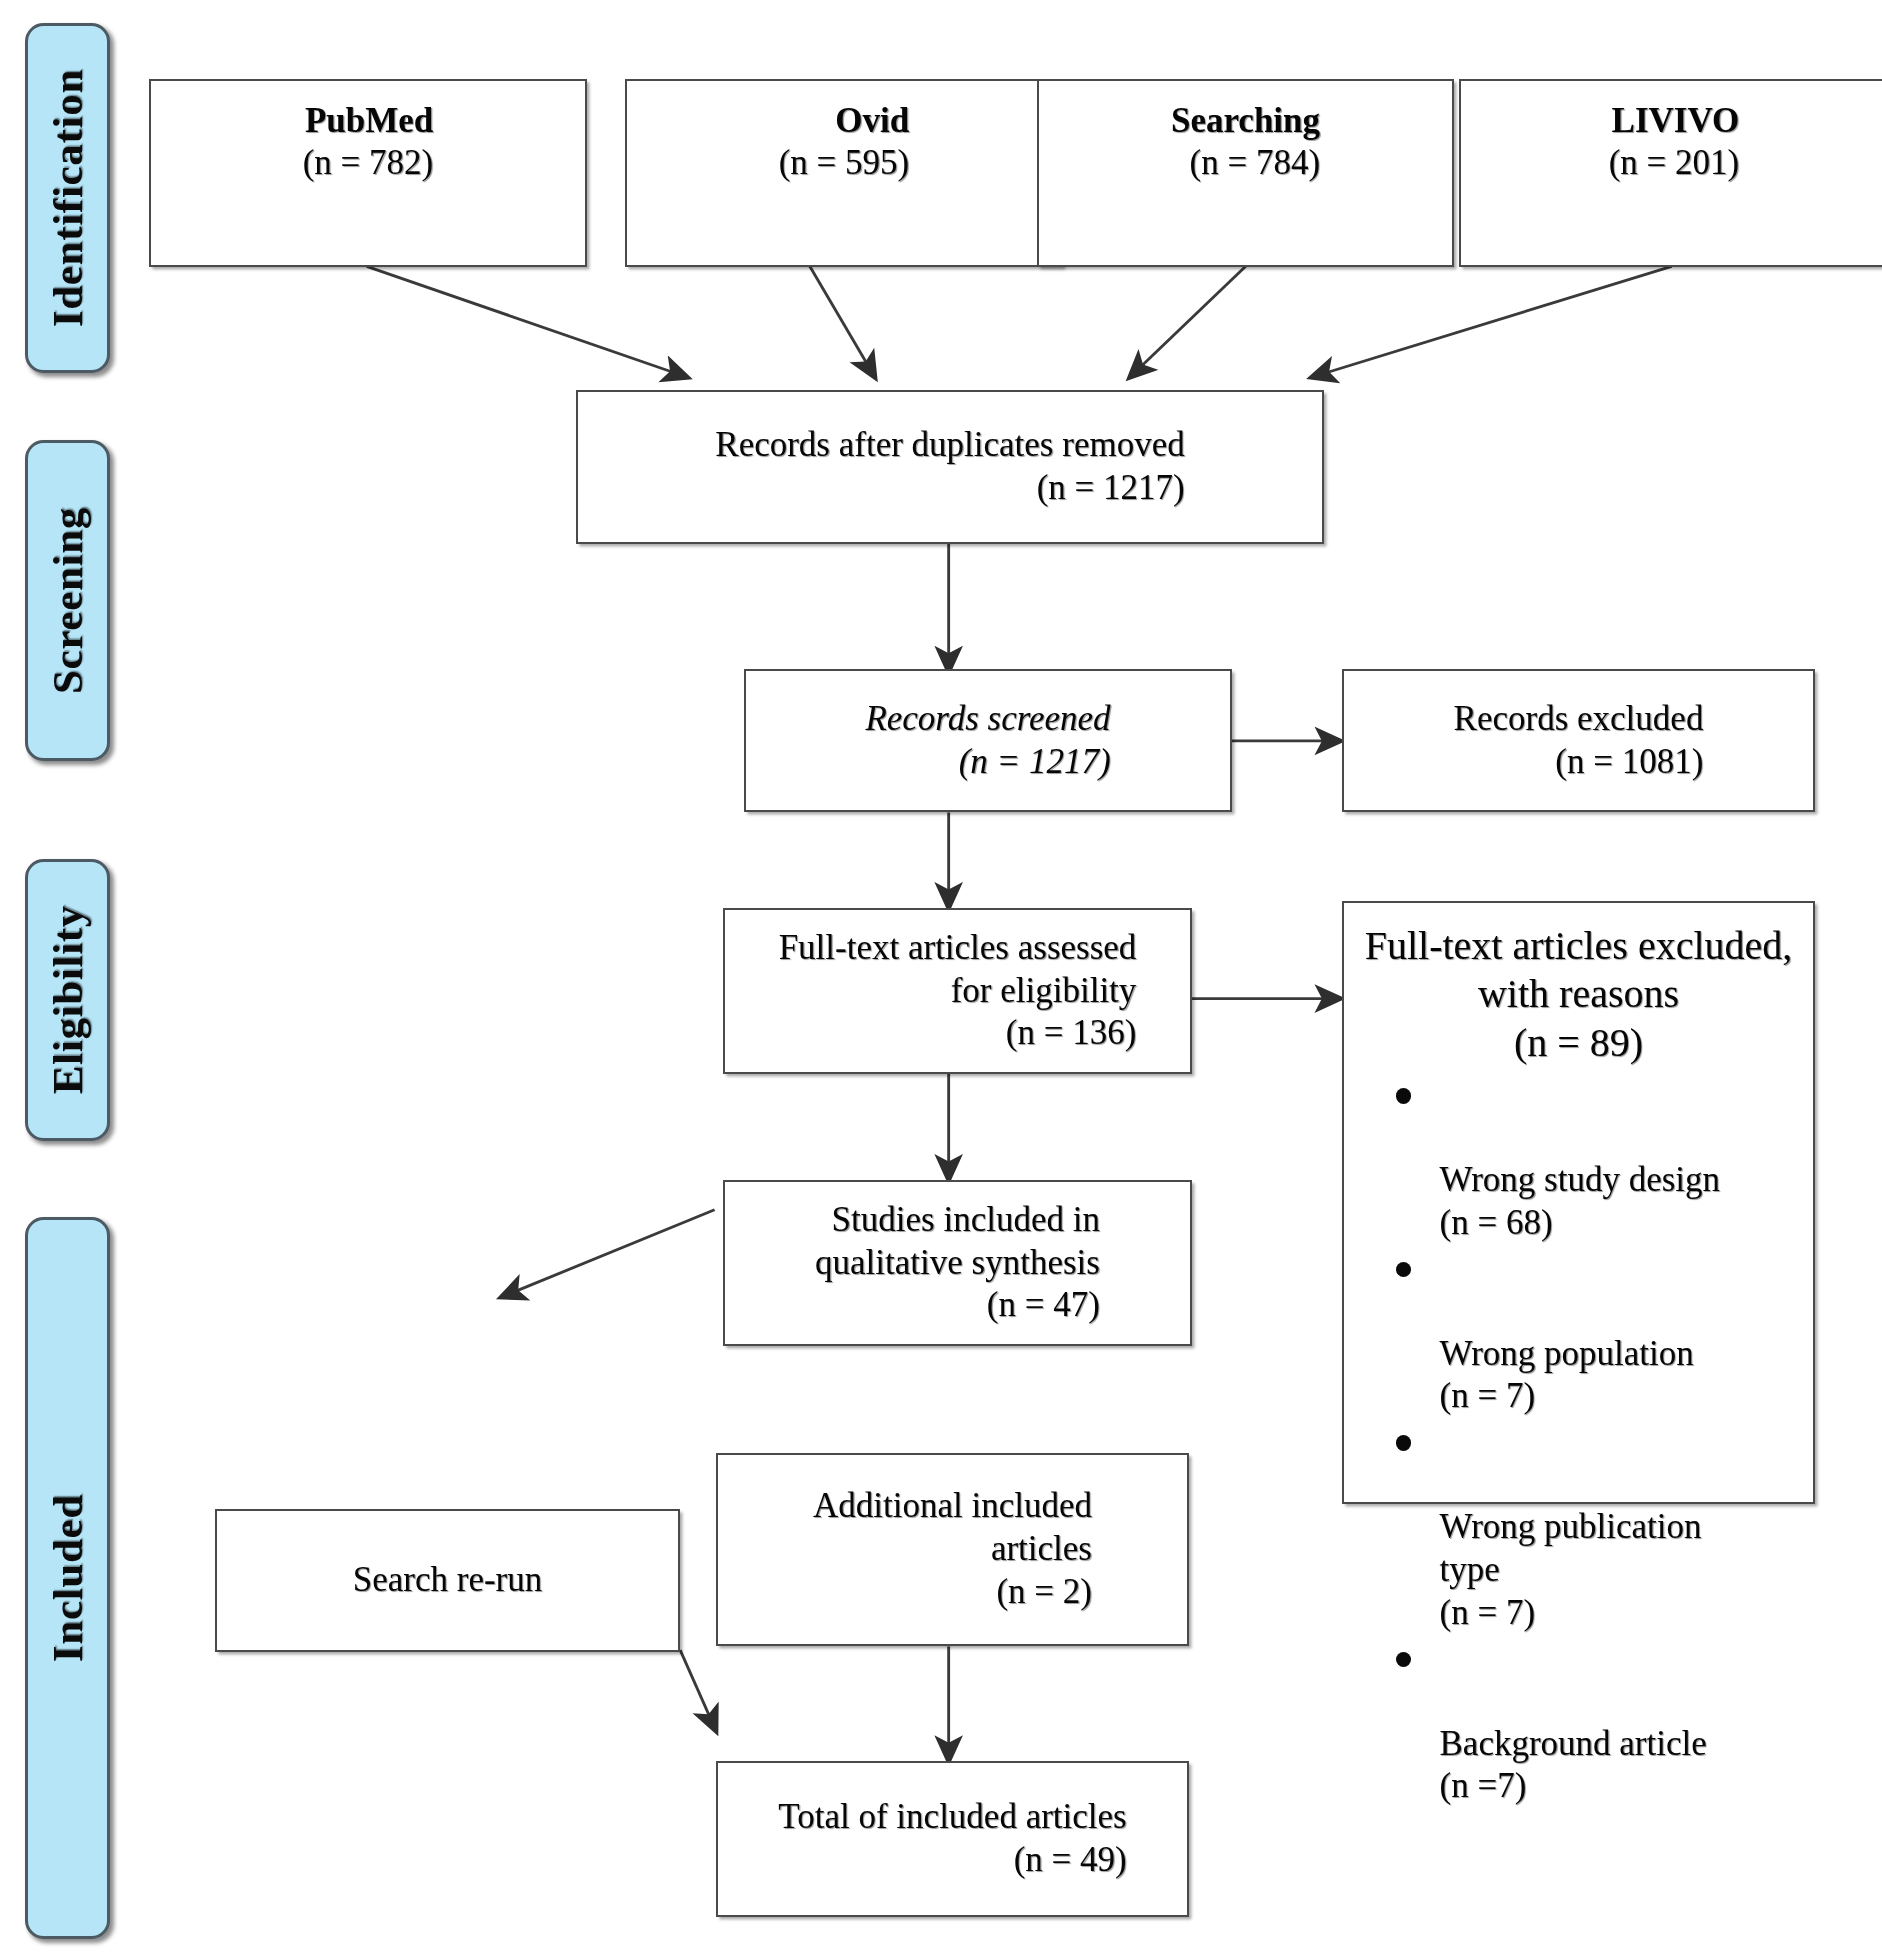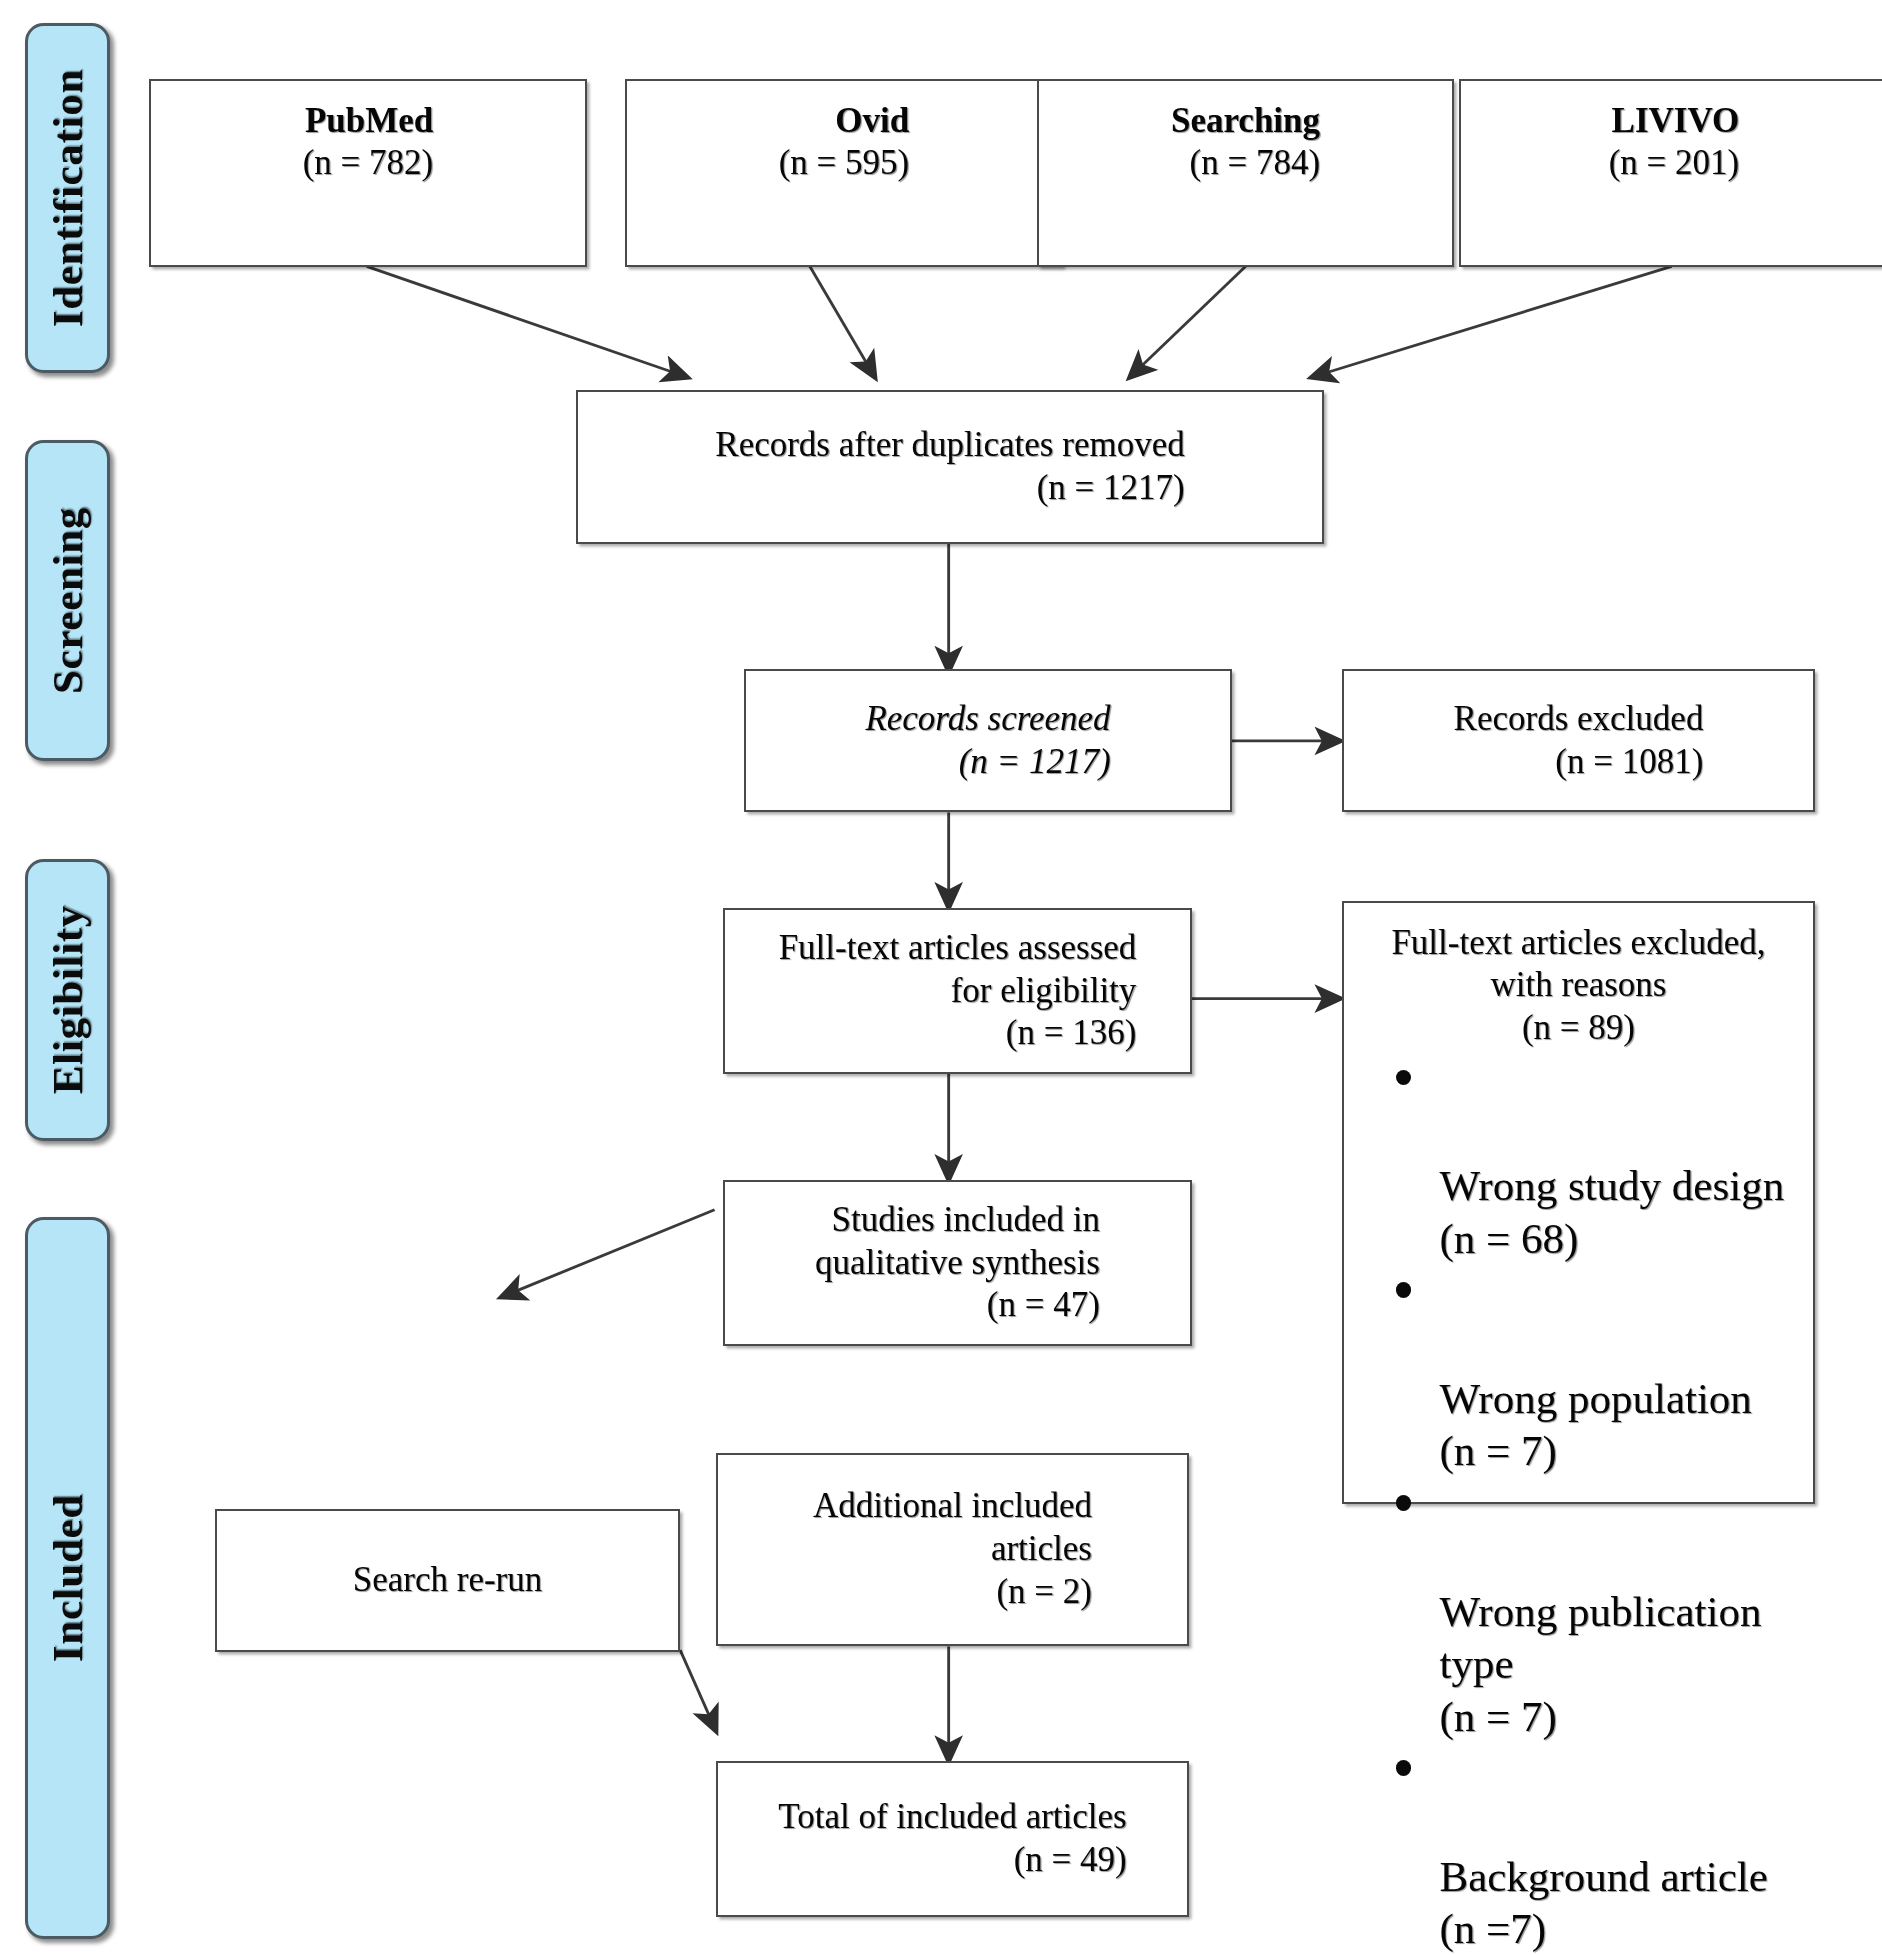--- a/index.html
+++ b/index.html
@@ -51,30 +51,30 @@
   
   .reasonbox{
     position:absolute;
     background:#fff;
     border:2.1px solid #4a4a4a;
     box-shadow:2.9px 2.9px 2.9px rgba(0,0,0,.35);
     box-sizing:border-box;
     padding:18.6px 11.5px 7.2px 11.5px;
   }
   .reasonbox .head{
-    font-size:35px;line-height:1.22;text-align:center;color:#060606;
+    font-size:40px;line-height:1.22;text-align:center;color:#060606;
     text-shadow:1.1px 1.1px 0.9px rgba(0,0,0,.40);
     white-space:pre-line;
   }
   .reasonbox ul{
     list-style:none;margin:5.7px 0 0 0;padding:0;
   }
   .reasonbox li{
     position:relative;
-    font-size:43px;line-height:1.22;color:#060606;
+    font-size:35px;line-height:1.22;color:#060606;
     text-shadow:1.1px 1.1px 0.9px rgba(0,0,0,.40);
     padding-left:84px;
     margin-bottom:2.9px;
     white-space:pre-line;
   }
   .reasonbox li .bullet{
     position:absolute;left:40px;top:14.3px;
     width:15.8px;height:15.8px;border-radius:50%;
     background:#0a0a0a;
   }

